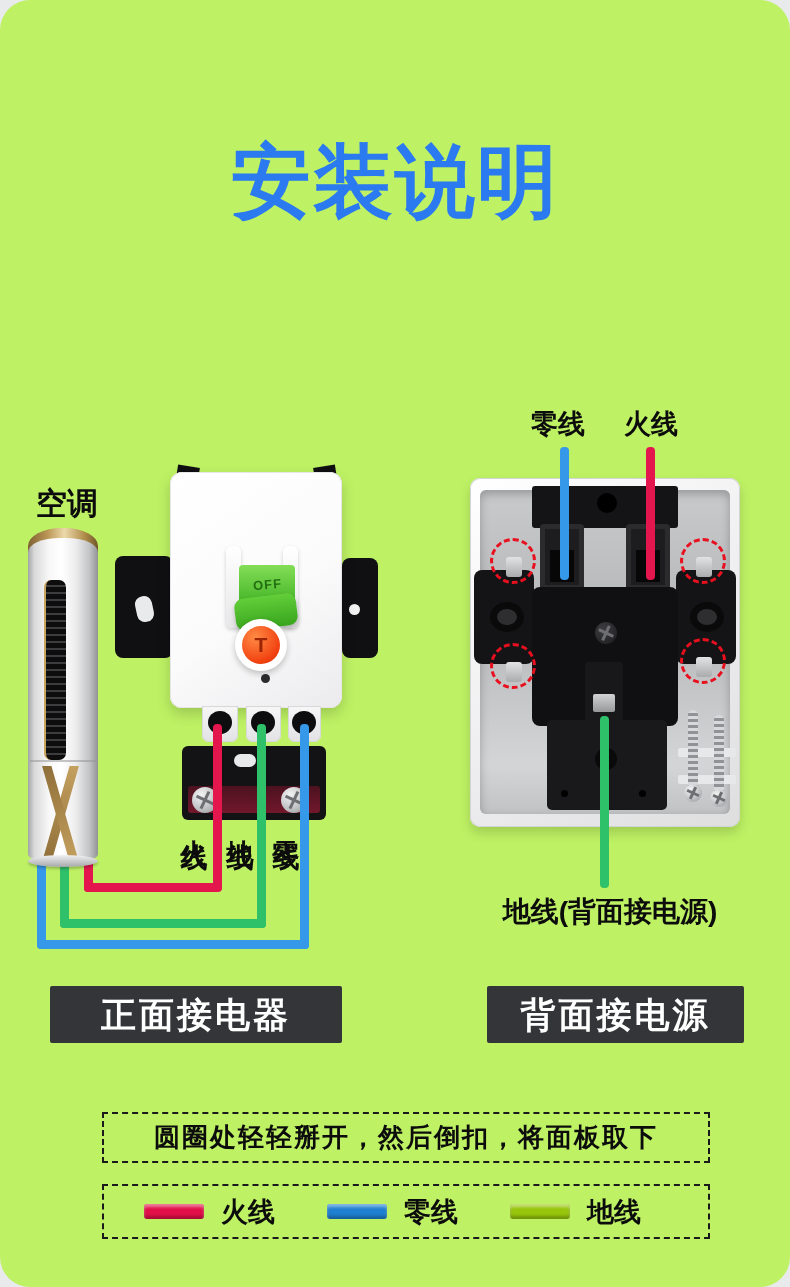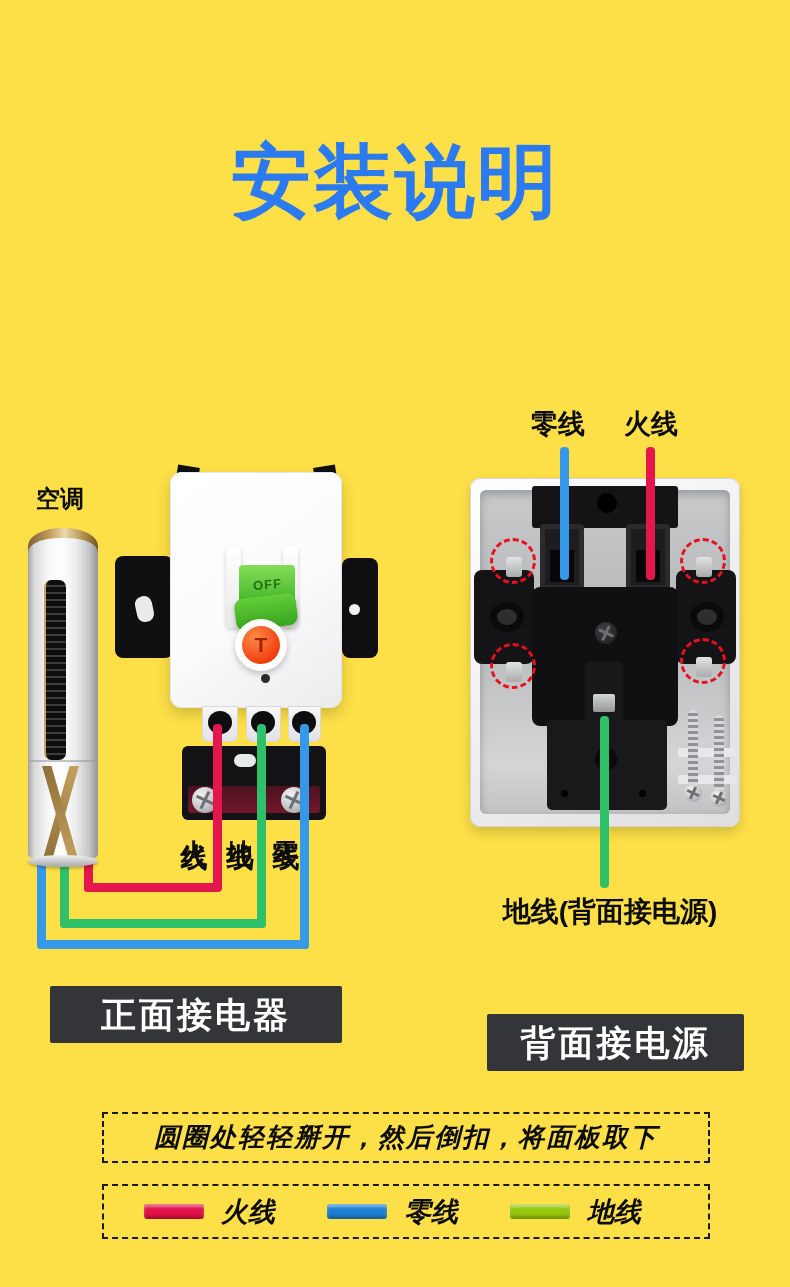--- a/index.html
+++ b/index.html
@@ -1,25 +1,25 @@
 <!DOCTYPE html>
 <html><head>
 <meta charset="utf-8">
 <style>
   html,body{margin:0;padding:0;background:#e9eaec;}
   body{font-family:"Liberation Sans","DejaVu Sans",sans-serif;}
-  #canvas{position:relative;width:790px;height:1287px;margin:0 auto;background:#fde047;overflow:hidden;}
+  #canvas{position:relative;width:790px;height:1287px;margin:0 auto;background:#bef264;overflow:hidden;border-radius:30px;}
   .layer{position:absolute;inset:0;}
   .abs{position:absolute;}
   .title-line{position:absolute;width:100%;text-align:center;font-weight:bold;font-size:80px;letter-spacing:2px;color:#2b7af0;line-height:1.1;}
   .cjk{font-weight:600;color:#0c0c0c;}
   .vlabel{position:absolute;writing-mode:vertical-rl;text-orientation:upright;font-size:27px;letter-spacing:4px;font-weight:600;color:#0c0c0c;}
   .wire{position:absolute;border-radius:4px;}
   .banner{position:absolute;height:57px;color:#ffffff;font-weight:bold;font-size:35px;letter-spacing:3px;text-align:center;line-height:57px;border-radius:2px;}
-  .dash-box{position:absolute;border:2px dashed #1a1a1a;background:transparent;font-style:italic;}
+  .dash-box{position:absolute;border:2px dashed #1a1a1a;background:transparent;}
   .legend-item{position:absolute;top:0;height:100%;display:flex;align-items:center;gap:17px;}
   .legend-swatch{width:60px;height:15px;border-radius:3px;box-shadow:inset 0 3px 3px rgba(255,255,255,.45), inset 0 -3px 3px rgba(0,0,0,.25);}
   .legend-label{font-size:27px;font-weight:600;color:#0c0c0c;}
   .screwhead{position:absolute;border-radius:50%;background:radial-gradient(circle at 35% 30%,#f3f3f4,#c2c3c5 55%,#8f9093);}
   .screwhead:before,.screwhead:after{content:'';position:absolute;background:#6e6f72;left:50%;top:50%;}
   .screwhead:before{width:72%;height:3px;transform:translate(-50%,-50%) rotate(25deg);}
   .screwhead:after{width:3px;height:72%;transform:translate(-50%,-50%) rotate(25deg);}
   .clip-circle{position:absolute;width:40px;height:40px;border:3px dashed #e8101f;border-radius:50%;}
   .clip-tab{position:absolute;left:13px;top:16px;width:16px;height:20px;border-radius:3px;background:linear-gradient(180deg,#e2e3e5,#a9abad);}
   .oval-hole{position:absolute;border:7px solid #0a0a0b;background:#2e2e30;border-radius:50%;}
@@ -90,21 +90,21 @@
       <div class="abs" style="left:0;top:0;width:70px;height:26px;border-radius:34px 34px 0 0 / 18px 18px 0 0;background:linear-gradient(90deg,#7e6133,#bb9656 28%,#ecd9aa 52%,#ad8947 82%,#6f5628);"></div>
       <div class="abs" style="left:0;top:10px;width:70px;height:321px;border-radius:32px 32px 8px 8px / 14px 14px 5px 5px;background:linear-gradient(90deg,#a3a4a6 0%,#d9d9da 9%,#f8f8f8 30%,#ffffff 48%,#ededee 68%,#c2c3c5 88%,#919294 100%);"></div>
       <div class="abs" style="left:2px;top:232px;width:66px;height:2px;background:rgba(150,150,153,.55);"></div>
       <div class="abs" style="left:16px;top:52px;width:20px;height:180px;border-radius:7px;border-left:2px solid #c9a45e;background:repeating-linear-gradient(180deg,#0d0d0d 0 5px,#3d3d40 5px 7px);"></div>
       <div class="abs" style="left:4px;top:238px;width:60px;height:95px;overflow:hidden;">
         <div class="abs" style="left:24px;top:-12px;width:9px;height:120px;background:linear-gradient(180deg,#caa563,#8a6b35);transform:rotate(16deg);"></div>
         <div class="abs" style="left:24px;top:-12px;width:9px;height:120px;background:linear-gradient(180deg,#8a6b35,#caa563);transform:rotate(-16deg);"></div>
       </div>
       <div class="abs" style="left:0;top:327px;width:70px;height:12px;border-radius:50%;background:linear-gradient(180deg,#f2f2f3,#a6a7a9);box-shadow:0 2px 3px rgba(0,0,0,.25);"></div>
     </div>
-    <div class="abs cjk" style="left:36px;top:483px;font-size:24px;">空调</div>
+    <div class="abs cjk" style="left:36px;top:483px;font-size:31px;">空调</div>
 
     <div class="banner" style="left: 50px; top: 986px; width: 292px; background: rgb(51, 53, 56);">正面接电器</div>
   </div>
 
   <div class="layer">
 
     <div class="abs" style="left:470px;top:478px;width:270px;height:349px;border-radius:10px;background:linear-gradient(145deg,#ffffff,#ececee 60%,#dededf);box-shadow:0 6px 12px rgba(0,0,0,.16), inset 0 0 0 1px #d4d4d6;overflow:hidden;">
       <div class="abs" style="left:10px;top:12px;width:250px;height:324px;border-radius:6px;background:linear-gradient(180deg,#c9cacc,#b6b7b9 40%,#d4d5d7 85%,#c1c2c4);box-shadow:inset 0 4px 10px rgba(0,0,0,.25);"></div>
 
       <div class="abs" style="left:62px;top:8px;width:146px;height:42px;background:#141416;border-radius:3px;"></div>
@@ -155,21 +155,21 @@
     </div>
 
     <div class="wire" style="left: 560px; top: 447px; width: 9px; height: 133px; background: rgb(53, 152, 232);"></div>
     <div class="wire" style="left: 646px; top: 447px; width: 9px; height: 133px; background: rgb(227, 22, 78);"></div>
     <div class="abs cjk" style="left:524px;top:406px;width:68px;text-align:center;font-size:27px;">零线</div>
     <div class="abs cjk" style="left:617px;top:406px;width:68px;text-align:center;font-size:27px;">火线</div>
 
     <div class="wire" style="left: 600px; top: 716px; width: 9px; height: 172px; background: rgb(47, 192, 106);"></div>
     <div class="abs cjk" style="left:465px;top:893px;width:290px;text-align:center;font-size:28px;">地线(背面接电源)</div>
 
-    <div class="banner" style="left: 487px; top: 1014px; width: 257px; background: rgb(51, 53, 56);">背面接电源</div>
+    <div class="banner" style="left: 487px; top: 986px; width: 257px; background: rgb(51, 53, 56);">背面接电源</div>
   </div>
 
   <div class="dash-box" style="left:102px;top:1112px;width:604px;height:47px;display:flex;align-items:center;justify-content:center;">
     <span class="cjk" style="font-size:26px;letter-spacing:2px;">圆圈处轻轻掰开，然后倒扣，将面板取下</span>
   </div>
 
   <div class="dash-box" style="left:102px;top:1184px;width:604px;height:51px;">
     <div class="legend-item" style="left:40px;">
       <div class="legend-swatch" style="background: rgb(225, 16, 72);"></div>
       <span class="legend-label">火线</span>

